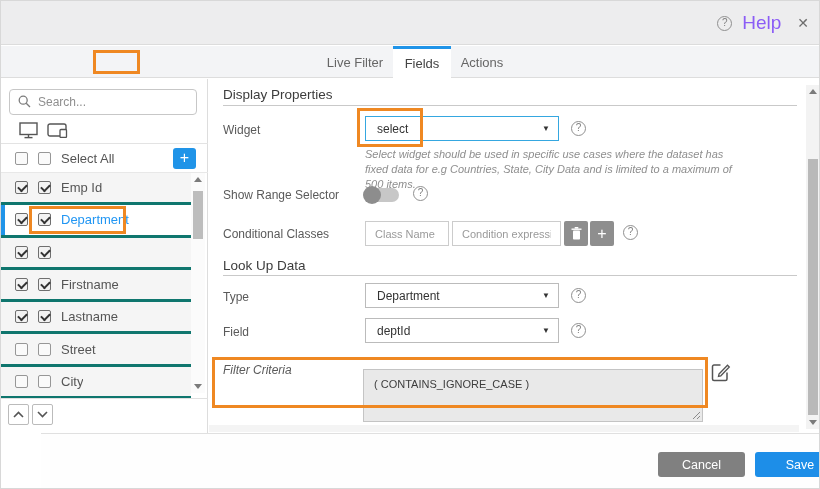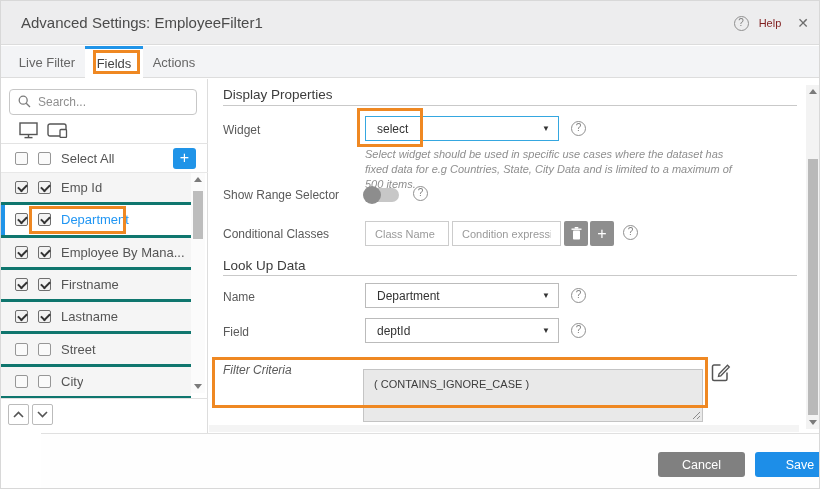--- a/index.html
+++ b/index.html
@@ -8,26 +8,26 @@
   #dialog { position:relative; width:820px; height:489px; background:#fff; overflow:hidden;
             border:1px solid #d8d8d8; }
 
   
   .hdr { position:absolute; left:0; top:0; width:820px; height:44px; background:#ededee;
          border-bottom:1px solid #dcdcdc; display:flex; align-items:center; }
   .hdr-title { margin-left:20px; font-size:15px; color:#4b4b4b; }
   .hdr-right { position:absolute; right:12px; top:0; height:44px; display:flex; align-items:center; gap:10px; }
   .qicon { width:15px; height:15px; border:1.4px solid #909090; border-radius:50%; color:#808080;
            font-size:10px; line-height:12px; text-align:center; display:inline-block; flex:none; }
-  .hdr-help { font-size:11px; color:#7f1d1d; }
+  .hdr-help { font-size:19px; color:#8b5cf6; }
   .hdr-close { font-size:14px; color:#6d6d6d; margin-left:6px; cursor:pointer; }
 
   
   .tabbar { position:absolute; left:0; top:45px; width:820px; height:32px; background:#f3f4f6;
-            border-bottom:1px solid #ddd; display:flex; padding-left:8px; }
+            border-bottom:1px solid #ddd; display:flex; padding-left:8px;justify-content:center; }
   .tab { height:32px; display:flex; align-items:center; justify-content:center; font-size:13px;
          color:#666; cursor:pointer; }
   .tab-livefilter { width:76px; }
   .tab-fields { width:58px; }
   .tab-actions { width:62px; }
   .tab.active { background:#fff; border-top:3px solid var(--accent-blue); color:#444; }
 
   
   .sidebar { position:absolute; left:0; top:78px; width:207px; height:354px; background:#fff;
              border-right:1px solid #ddd; }
@@ -115,21 +115,20 @@
   .ann-fc { left:211px; top:356px; width:496px; height:51px; }
 
   svg { display:block; }
 </style>
 </head>
 <body>
 
 <div id="dialog">
 
   <div class="hdr">
-    <div class="hdr-title">Advanced Settings: EmployeeFilter1</div>
     <div class="hdr-right">
       <span class="qicon">?</span>
       <span class="hdr-help">Help</span>
       <span class="hdr-close">✕</span>
     </div>
   </div>
 
   <div class="tabbar">
     <div class="tab tab-livefilter">Live Filter</div>
     <div class="tab tab-fields active">Fields</div>
@@ -171,21 +170,20 @@
           <span class="srow-label">Emp Id</span>
         </div>
         <div class="srow selected">
           <span class="cb cb1 checked"></span>
           <span class="cb cb2 checked"></span>
           <span class="srow-label">Department</span>
         </div>
         <div class="srow">
           <span class="cb cb1 checked"></span>
           <span class="cb cb2 checked"></span>
-          <span class="srow-label">Employee By Mana...</span>
         </div>
         <div class="srow">
           <span class="cb cb1 checked"></span>
           <span class="cb cb2 checked"></span>
           <span class="srow-label">Firstname</span>
         </div>
         <div class="srow">
           <span class="cb cb1 checked"></span>
           <span class="cb cb2 checked"></span>
           <span class="srow-label">Lastname</span>
@@ -249,21 +247,21 @@
         <rect x="0.5" y="1.5" width="10" height="1.4" fill="#fff"></rect>
         <rect x="3.7" y="0" width="3.6" height="1.6" fill="#fff"></rect>
       </svg>
     </div>
     <div class="gbtn" style="left:381px; top:142px; font-size:16px;">+</div>
     <span class="qicon" style="position:absolute; left:414px; top:146px;">?</span>
 
     <div class="sec-hdr" style="top:179px;">Look Up Data</div>
     <div class="sec-line" style="top:196px;"></div>
 
-    <div class="flabel" style="top:211px;">Name</div>
+    <div class="flabel" style="top:211px;">Type</div>
     <div class="dropdown" style="top:204px;">
       <span>Department</span>
       <span class="caret">▼</span>
     </div>
     <span class="qicon help" style="top:209px;">?</span>
 
     <div class="flabel" style="top:246px;">Field</div>
     <div class="dropdown" style="top:239px;">
       <span>deptId</span>
       <span class="caret">▼</span>

